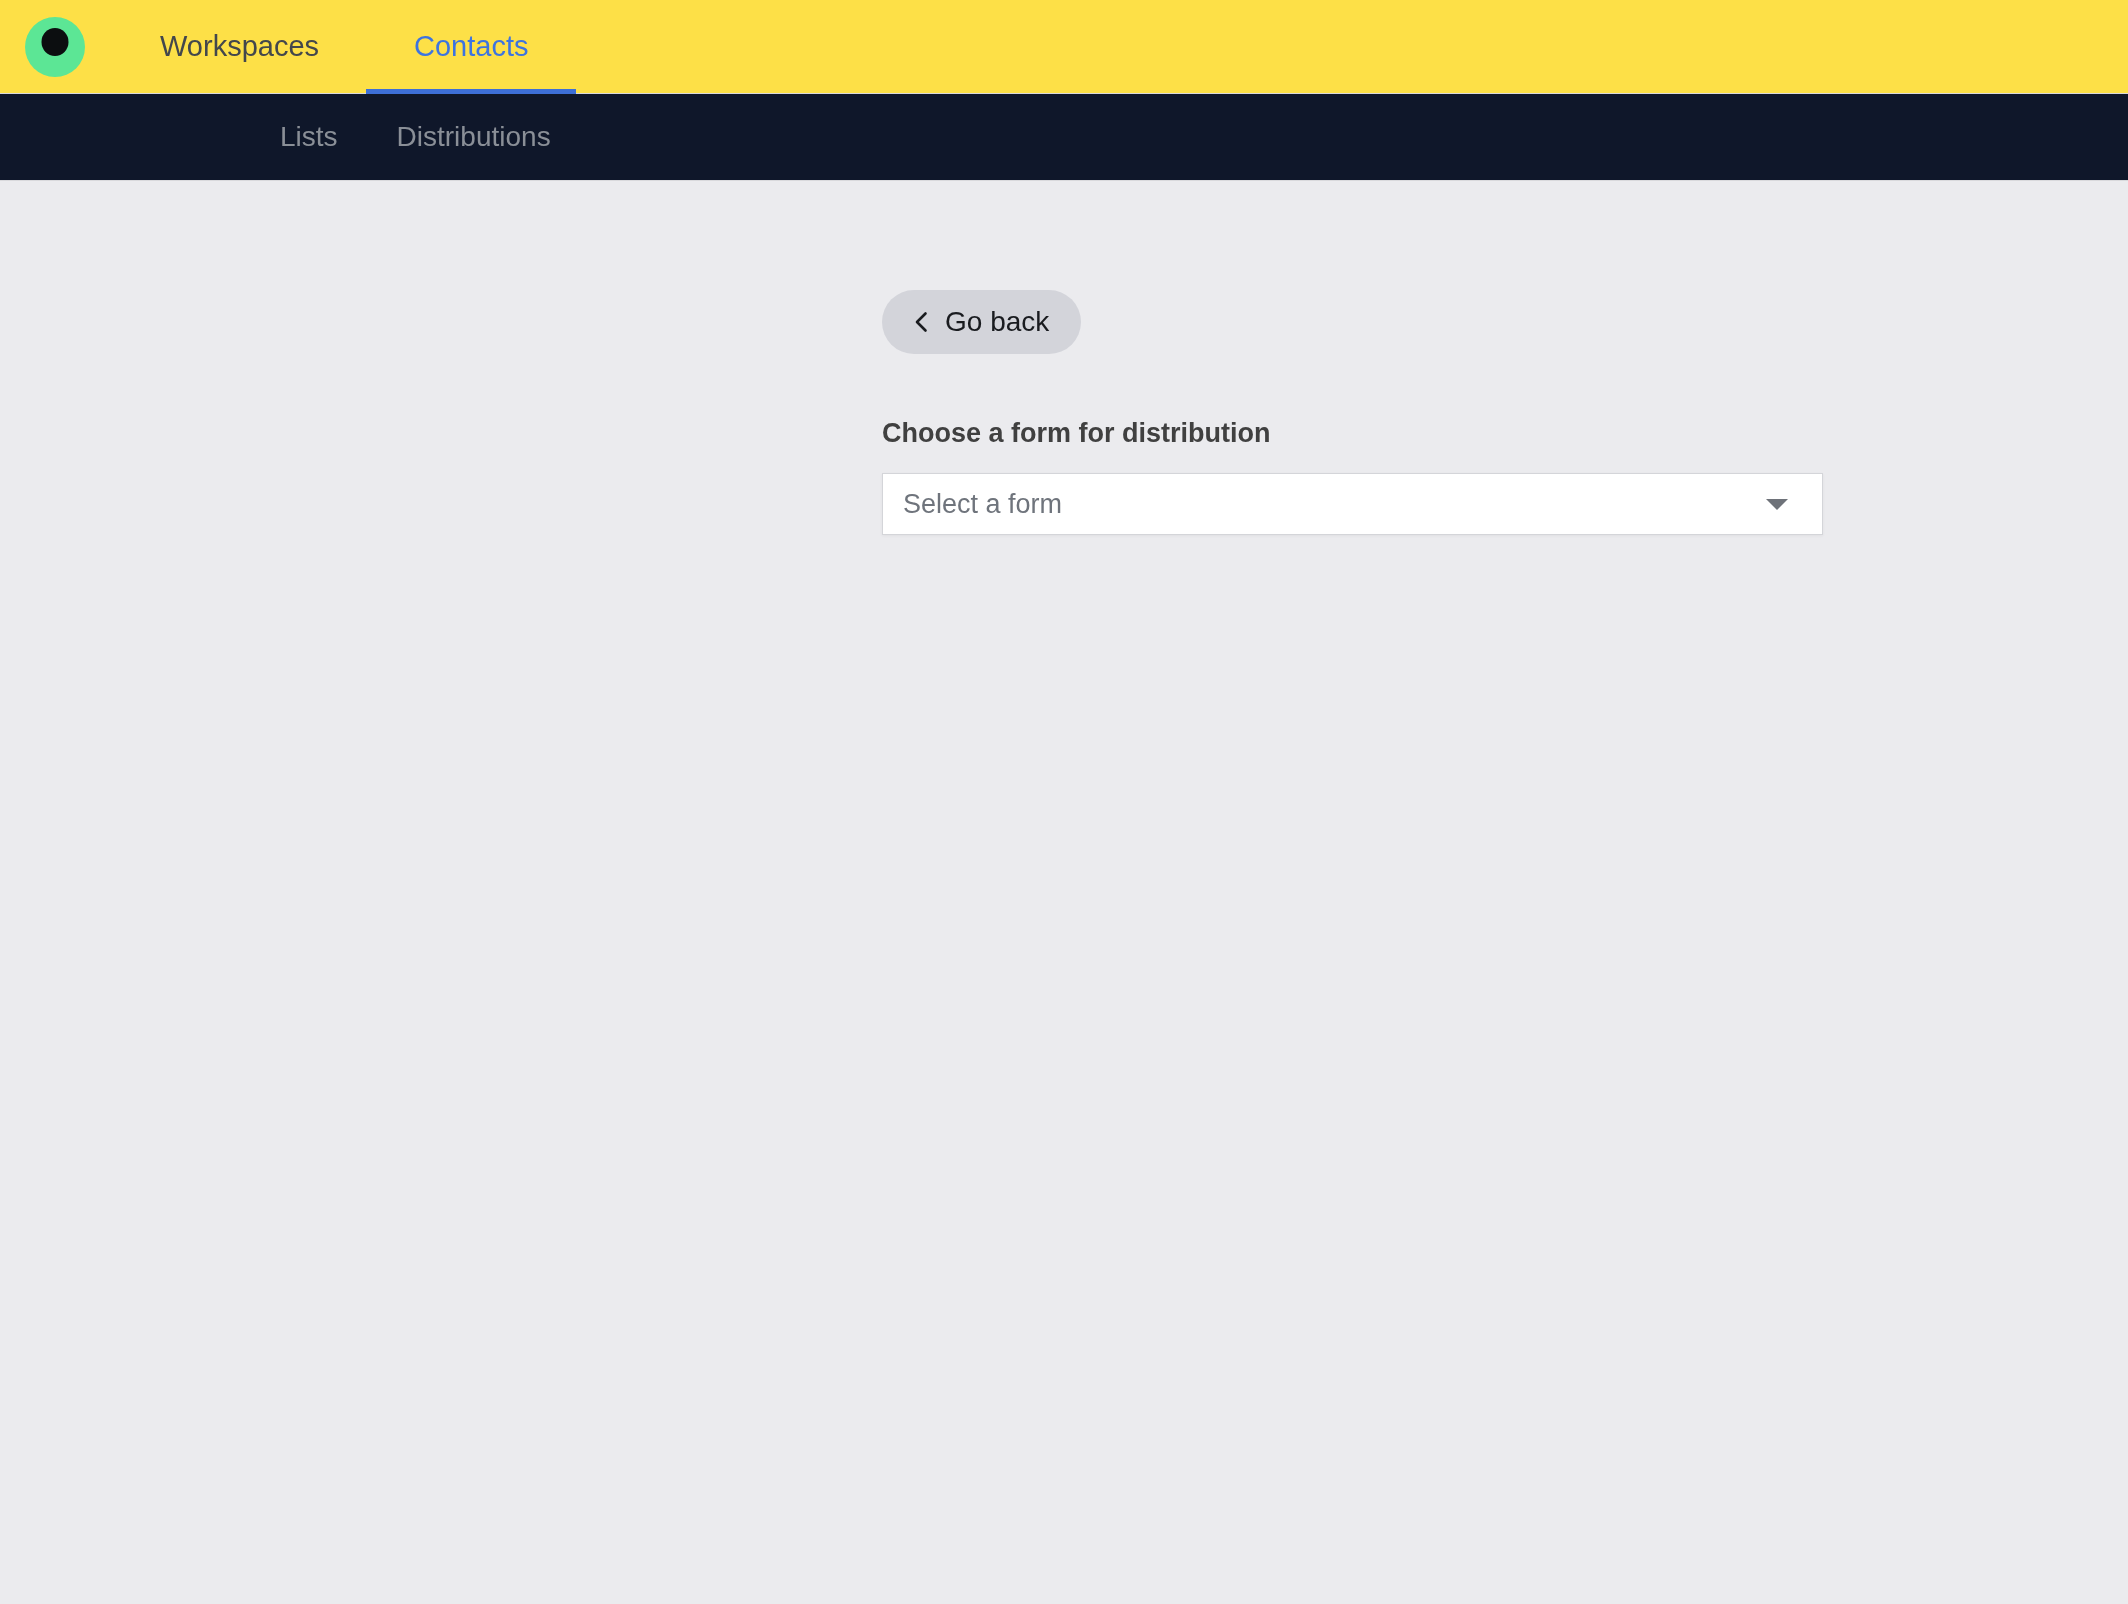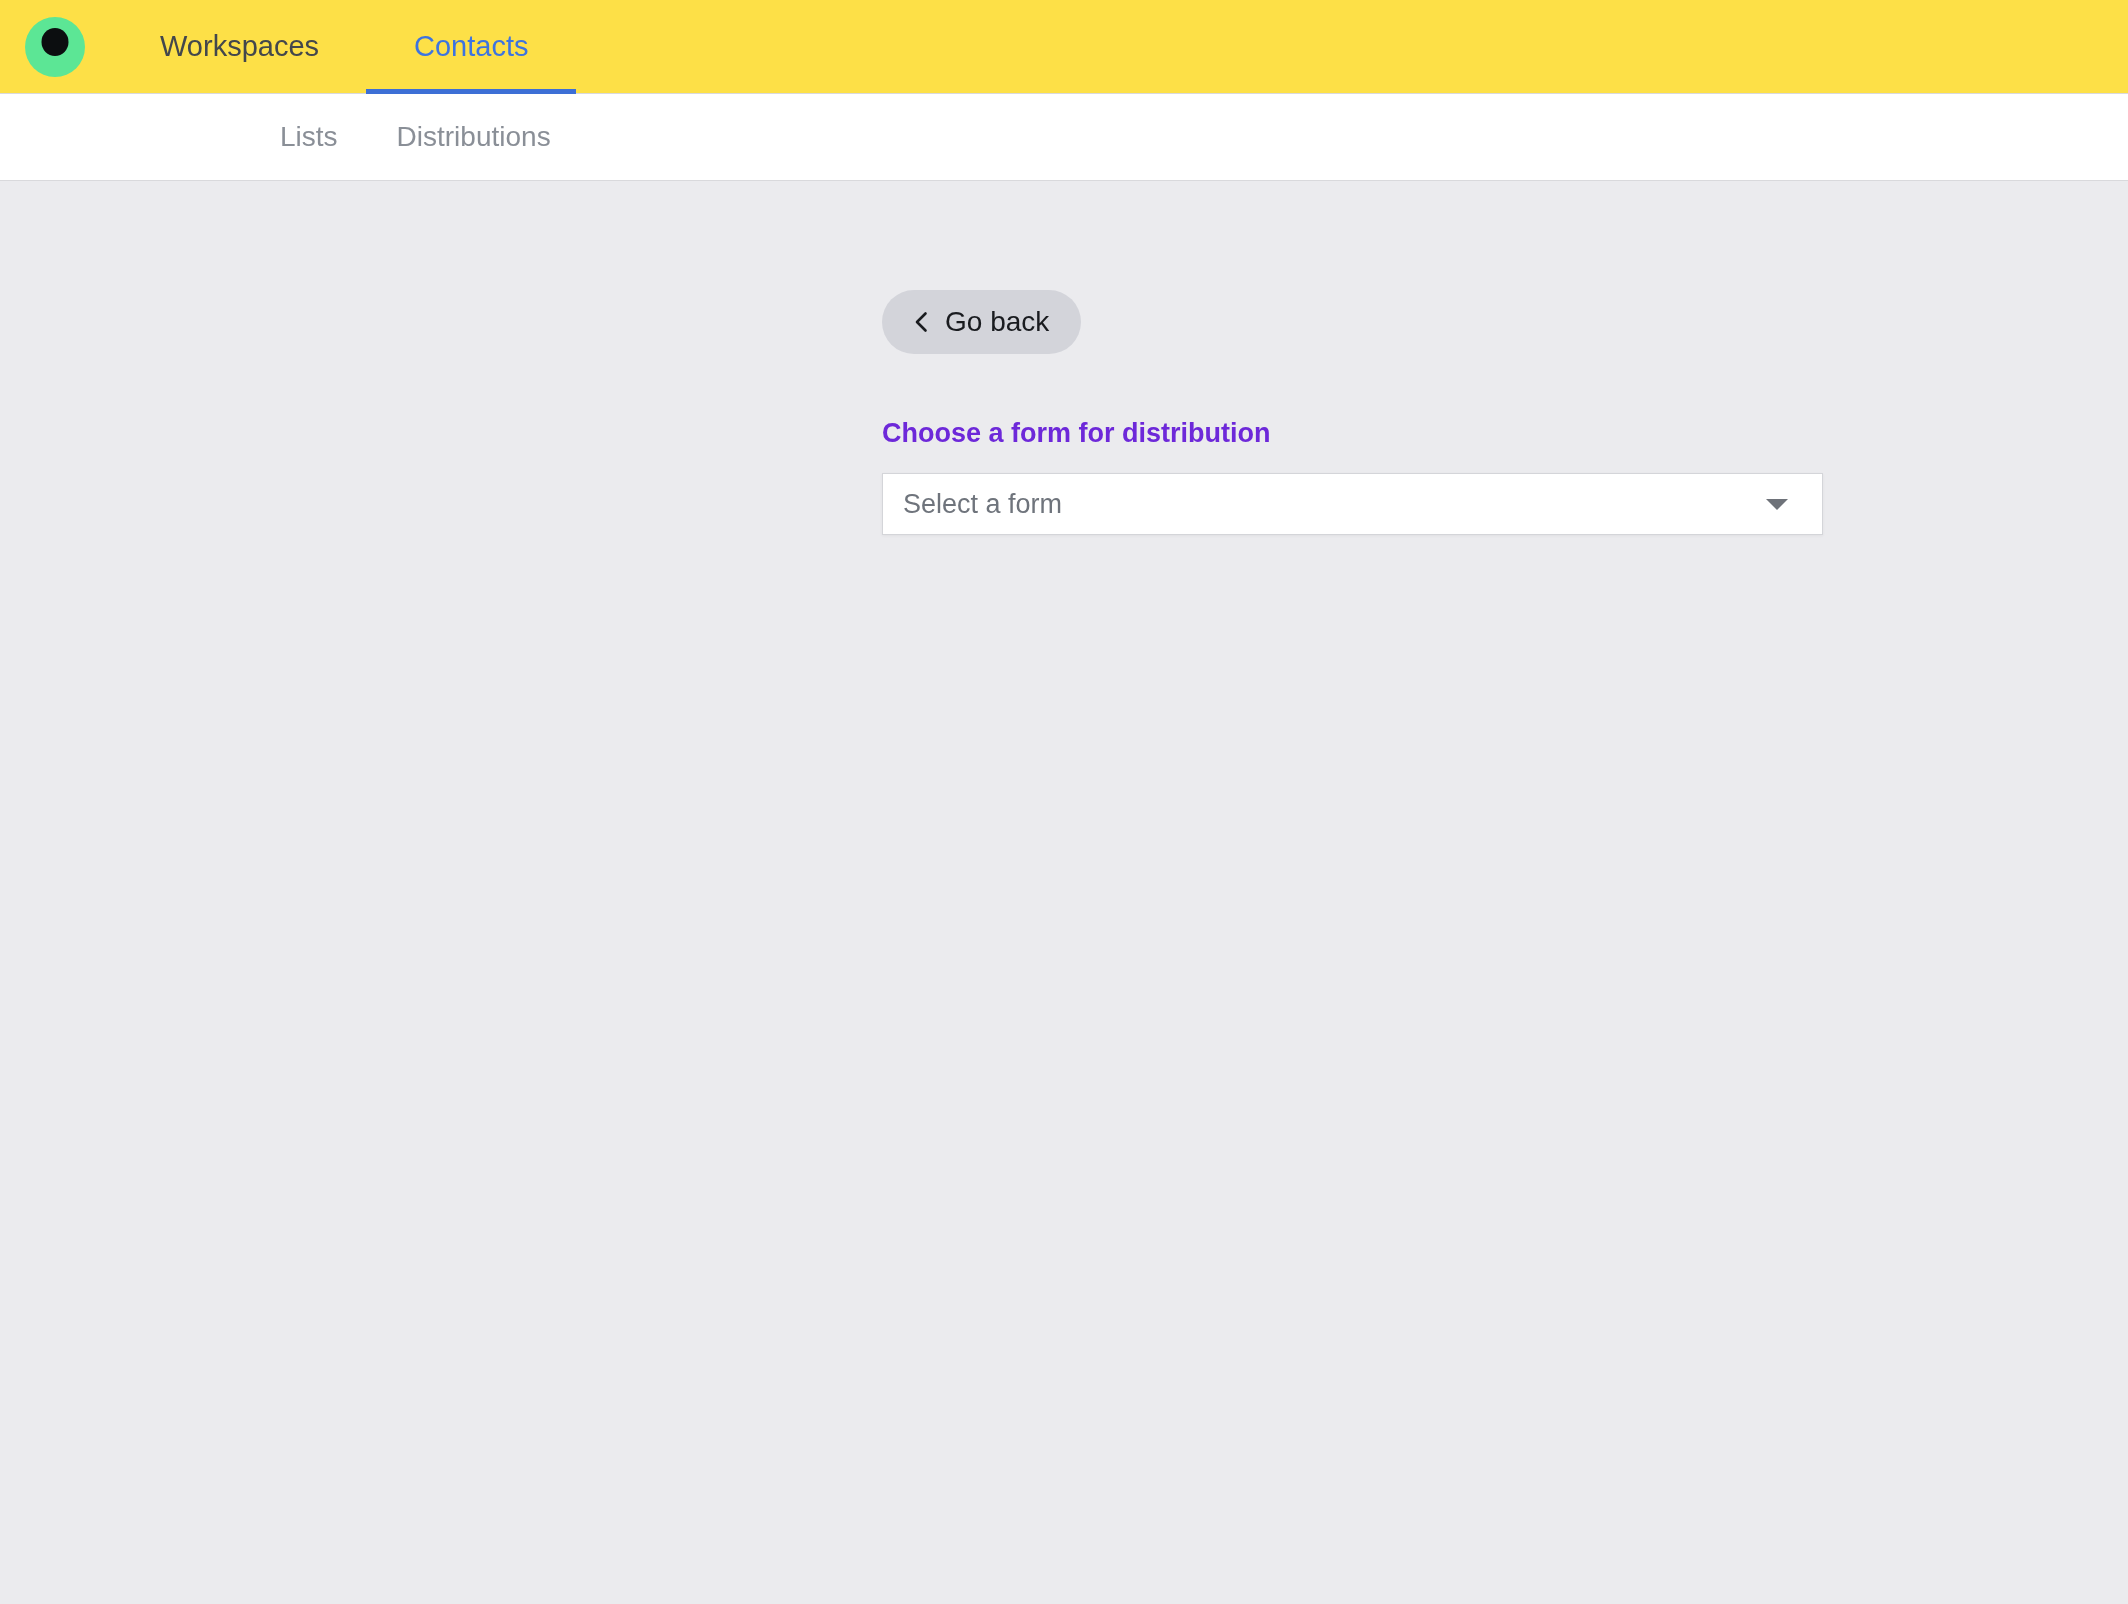--- a/index.html
+++ b/index.html
@@ -61,21 +61,21 @@
     left: 0;
     right: 0;
     bottom: -1px;
     height: 5px;
     background: #3d6fd6;
   }
 
   
   .subnav {
     height: 87px;
-    background: #ffffff;
+    background: #0f172a;
     border-bottom: 1px solid #d9d9dc;
     display: flex;
     align-items: center;
   }
   .subnav-item {
     font-size: 28px;
     color: #8a8f97;
     cursor: pointer;
   }
   .subnav-item-lists { margin-left: 280px; }
@@ -100,21 +100,21 @@
     justify-content: center;
   }
   .goback-chevron {
     display: inline-flex;
     margin-right: 17px;
   }
   .page-heading {
     margin: 64px 0 0 0;
     font-size: 27px;
     font-weight: bold;
-    color: #6d28d9;
+    color: #404040;
     line-height: 31px;
   }
   .form-select {
     margin-top: 24px;
     width: 941px;
     height: 62px;
     background: #ffffff;
     border: 1px solid #d4d5d9;
     border-radius: 0;
     display: flex;

